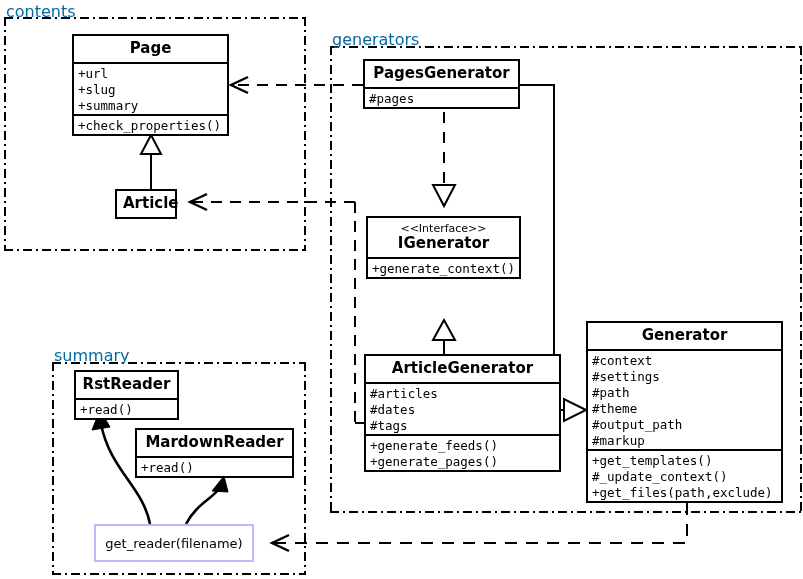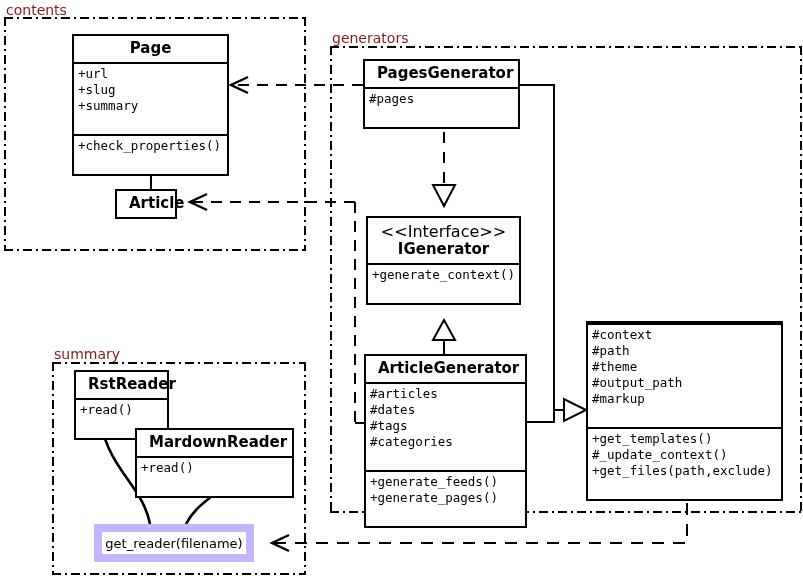--- a/index.html
+++ b/index.html
@@ -1,40 +1,40 @@
 <!DOCTYPE html>
 <html><head>
 <meta charset="utf-8">
 <style>
   html,body{margin:0;padding:0;background:#ffffff;}
   #stage{position:relative;width:803px;height:579px;background:#ffffff;
          font-family:"DejaVu Sans",sans-serif;overflow:hidden;}
 
   
   .pkg{position:absolute;box-sizing:border-box;}
-  .pkg-label{position:absolute;font-size:14px;color:#7f1d1d;white-space:nowrap;
+  .pkg-label{position:absolute;font-size:16px;color:#0369a1;white-space:nowrap;
              font-family:"DejaVu Sans",sans-serif;}
 
   
   .bd-top,.bd-bottom{position:absolute;height:2px;left:0;right:0;
     background-image:repeating-linear-gradient(to right,#000 0 9px,transparent 9px 13px,#000 13px 15px,transparent 15px 19px);}
   .bd-left,.bd-right{position:absolute;width:2px;top:0;bottom:0;
     background-image:repeating-linear-gradient(to bottom,#000 0 9px,transparent 9px 13px,#000 13px 15px,transparent 15px 19px);}
   .bd-top{top:0;} .bd-bottom{bottom:0;} .bd-left{left:0;} .bd-right{right:0;}
 
   
   .cls{position:absolute;box-sizing:border-box;border:2px solid #000;background:#fff;}
   .cls .hdr{text-align:center;font-weight:bold;font-size:15px;color:#000;
-            padding:4px 12px 5px;line-height:1.15;}
-  .cls .hdr .stereo{display:block;font-weight:normal;font-size:16px;
+            padding:4px 6px 5px;line-height:1.15;}
+  .cls .hdr .stereo{display:block;font-weight:normal;font-size:11px;
             font-family:"DejaVu Sans",sans-serif;line-height:1.2;}
-  .cls .sec{border-top:2px solid #000;padding:2px 4px 20px;}
+  .cls .sec{border-top:2px solid #000;padding:2px 4px 0;}
   .cls .sec div{font-family:"DejaVu Sans Mono",monospace;font-size:12.5px;
             color:#000;line-height:16px;white-space:nowrap;}
-  .plain{position:absolute;box-sizing:border-box;border:8px solid #c4b5fd;background:#fff;
+  .plain{position:absolute;box-sizing:border-box;border:2px solid #c4b5fd;background:#fff;
          display:flex;align-items:center;justify-content:center;
          font-size:13px;color:#000;font-family:"DejaVu Sans",sans-serif;}
   svg.ov{position:absolute;left:0;top:0;width:803px;height:579px;overflow:visible;}
 </style>
 </head>
 <body>
 
 <div id="stage">
 
   <div class="pkg" style="left:4px;top:17px;width:302px;height:234px;">
@@ -121,50 +121,51 @@
   <div class="cls" style="left:366px;top:216px;width:155px;">
     <div class="hdr">
       <span class="stereo">&lt;&lt;Interface&gt;&gt;</span>
       <span>IGenerator</span>
     </div>
     <div class="sec">
       <div>+generate_context()</div>
     </div>
   </div>
 
-  <div class="cls" style="left:364px;top:354px;width:163px;">
+  <div class="cls" style="left:364px;top:354px;width:197px;">
     <div class="hdr">ArticleGenerator</div>
     <div class="sec">
       <div>#articles</div>
       <div>#dates</div>
       <div>#tags</div>
-      <div>#categories</div>
     </div>
     <div class="sec">
       <div>+generate_feeds()</div>
       <div>+generate_pages()</div>
     </div>
   </div>
 
   <div class="cls" style="left:586px;top:321px;width:197px;">
+    <div class="hdr">Generator</div>
     <div class="sec">
       <div>#context</div>
+      <div>#settings</div>
       <div>#path</div>
       <div>#theme</div>
       <div>#output_path</div>
       <div>#markup</div>
     </div>
     <div class="sec">
       <div>+get_templates()</div>
       <div>#_update_context()</div>
       <div>+get_files(path,exclude)</div>
     </div>
   </div>
 
-  <div class="cls" style="left:74px;top:370px;width:95px;">
+  <div class="cls" style="left:74px;top:370px;width:105px;">
     <div class="hdr">RstReader</div>
     <div class="sec">
       <div>+read()</div>
     </div>
   </div>
 
   <div class="cls" style="left:135px;top:428px;width:159px;">
     <div class="hdr">MardownReader</div>
     <div class="sec">
       <div>+read()</div>

